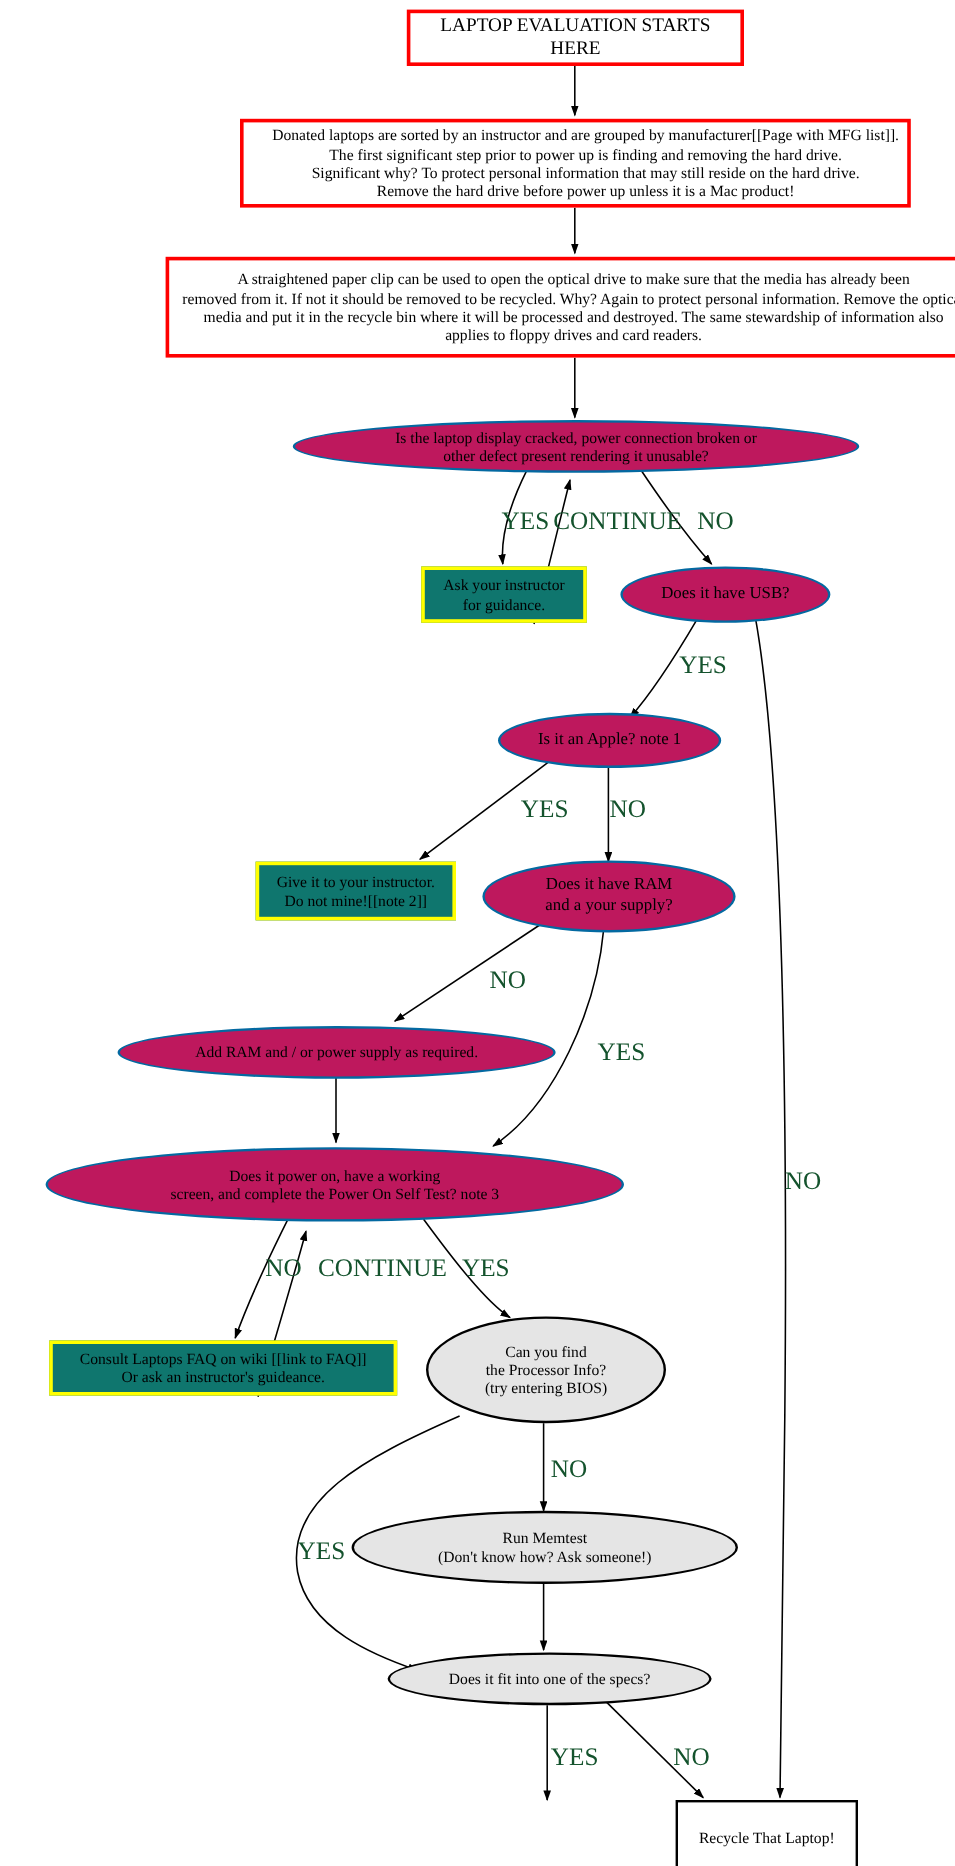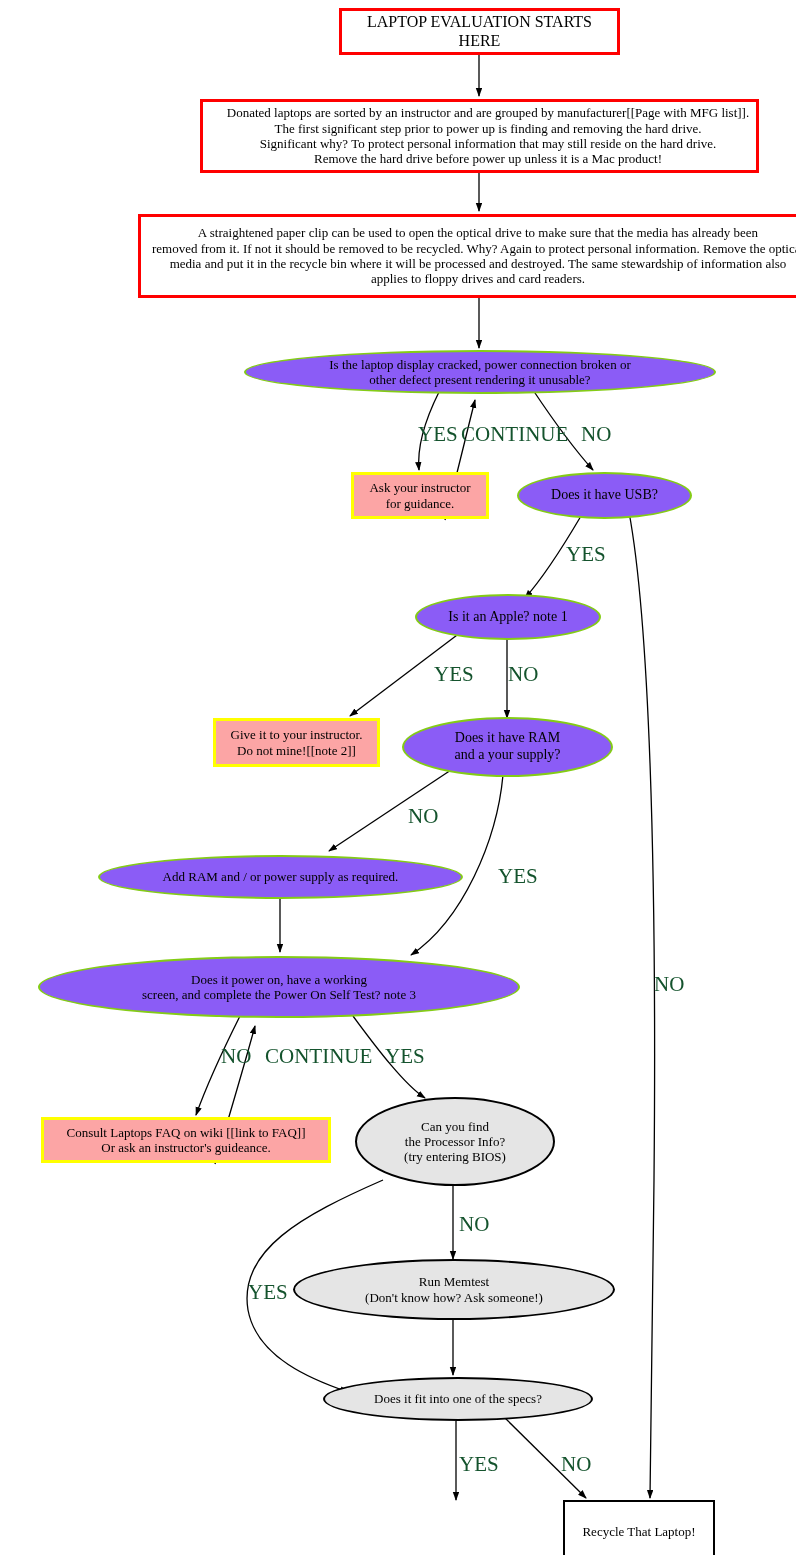--- a/index.html
+++ b/index.html
@@ -42,31 +42,31 @@
     white-space: pre-line;
     padding: 0 6px;
   }
   
   .rect-red {
     border: 3px solid #ff0000;
     background: #ffffff;
   }
   .rect-yellow {
     border: 3px solid #ffff00;
-    background: #fca5a5;
+    background: #0f766e;
   }
   .rect-black {
     border: 2px solid #000000;
     background: #ffffff;
   }
   
   .ellipse-red {
-    border: 2px solid #84cc16;
+    border: 2px solid #0369a1;
     border-radius: 50%;
-    background: #8b5cf6;
+    background: #be185d;
   }
   .ellipse-black {
     border: 2px solid #000000;
     border-radius: 50%;
     background: #e5e5e5;
   }
   .fs13 { font-size: 13px; }
   .fs14 { font-size: 14px; }
   .fs16 { font-size: 16px; }
   .edge-label {

